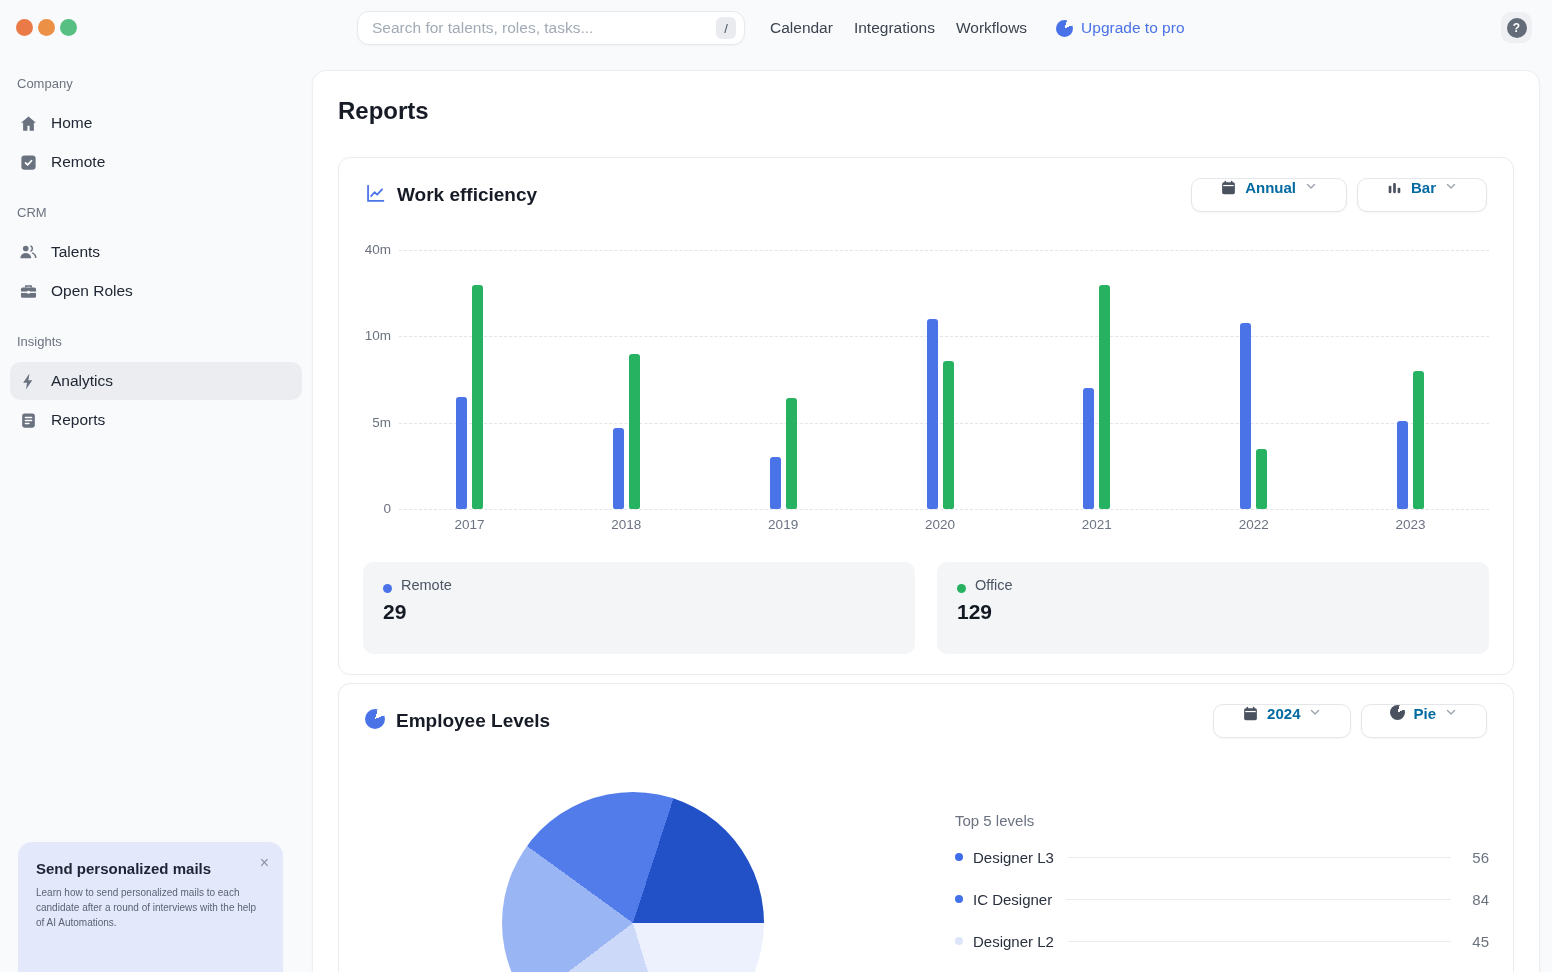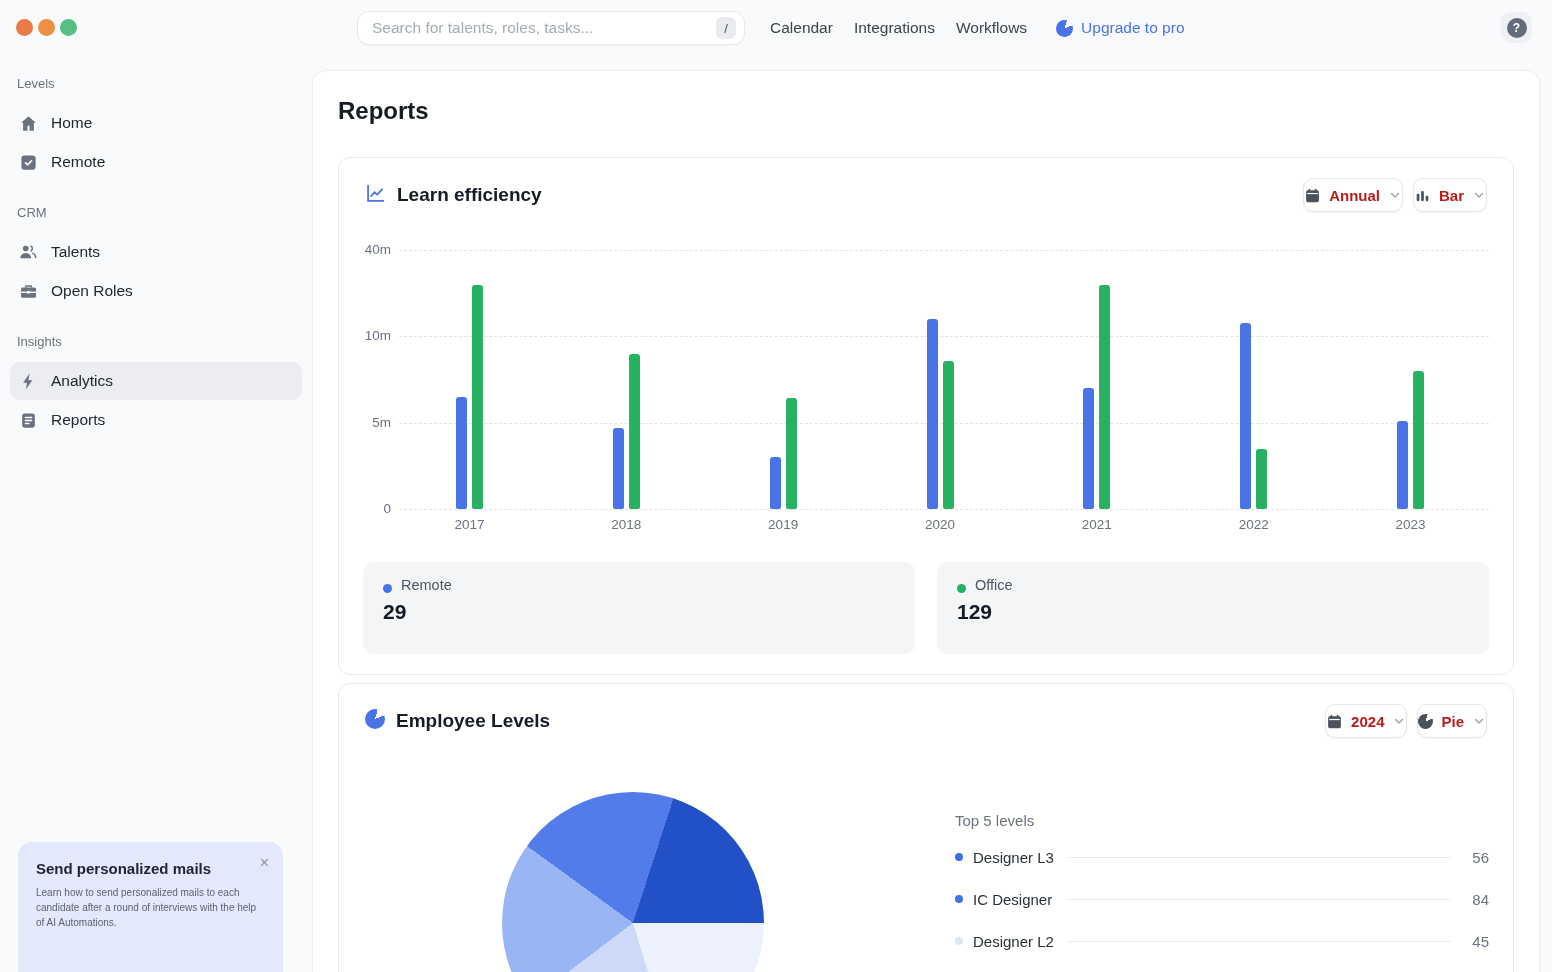--- a/index.html
+++ b/index.html
@@ -64,22 +64,22 @@
   .panel h1 { font-size:24px; font-weight:700; color:#161b26; }
   .card { border:1px solid #e9ebef; border-radius:12px; background:#fff; }
   .card.first { margin-top:32px; }
   .card.second { margin-top:8px; height:340px; overflow:hidden; }
   .card-head { display:flex; align-items:center; justify-content:space-between; padding:18px 26px 12px; height:68px; }
   .card-title { display:flex; align-items:center; gap:11px; }
   .card-title h2 { font-size:19px; font-weight:700; color:#161b26; }
   .filters { display:flex; gap:10px; }
   .filter-btn {
     height:34px; border:1px solid #e4e6ea; border-radius:10px; background:#fff;
-    display:flex; align-items:center; gap:8px; padding:0 0; cursor:pointer;
-    font:600 15px "Liberation Sans",sans-serif; color:#b91c1c; box-shadow:0 1px 2px rgba(20,30,60,.05);
+    display:flex; align-items:flex-start; gap:8px; padding:0 28px; cursor:pointer;
+    font:600 15px "Liberation Sans",sans-serif; color:#0369a1; box-shadow:0 1px 2px rgba(20,30,60,.05);
   }
   
   .bar-chart { position:relative; height:300px; margin:14px 24px 0; }
   .gridline { position:absolute; left:36px; right:0; border-top:1.6px dashed #e2e4e9; }
   .ylab { position:absolute; left:0; width:28px; text-align:right; font-size:13.5px; color:#6b7280; }
   .bar { position:absolute; width:11px; border-radius:3px 3px 2px 2px; }
   .xlab { position:absolute; width:70px; text-align:center; font-size:13.5px; color:#6b7280; top:277px; }
   
   .summary { display:flex; gap:22px; margin:22px 24px 20px; }
   .sum-card { flex:1; height:92px; background:#f4f5f7; border-radius:10px; padding:15px 20px; }
@@ -129,21 +129,21 @@
   </nav>
 
   <div class="help-btn">
     <span class="q">?</span>
   </div>
 </header>
 
 <aside class="sidebar">
   <div id="sidebar-sections">
       <div class="side-section">
-        <div class="section-label">Levels</div>
+        <div class="section-label">Company</div>
         <div class="side-item">
           <span class="ic">
             <svg width="19" height="19" viewBox="0 0 24 24">
               <path fill="#6a7280" d="M12 3 2.6 11h2.6v10h5.4v-6.2h2.8V21h5.4V11h2.6z"></path>
             </svg>
           </span>
                     <span class="lbl">Home</span>
         </div>
         <div class="side-item">
           <span class="ic">
@@ -212,21 +212,21 @@
 <main class="panel">
   <h1>Reports</h1>
 
   <section class="card first">
     <div class="card-head">
       <div class="card-title">
         <span class="ic" id="we-icon"><svg width="21" height="21" viewBox="0 0 24 24">
               <path d="M3.5 3v17.5H21" stroke="#4a73e8" stroke-width="2" fill="none" stroke-linecap="round"></path>
               <path d="M7 15l3.9-4.4 3 2.6 5.6-6" stroke="#4a73e8" stroke-width="2" fill="none" stroke-linecap="round" stroke-linejoin="round"></path>
             </svg></span>
-        <h2>Learn efficiency</h2>
+        <h2>Work efficiency</h2>
       </div>
       <div class="filters" id="we-filters">
           <button class="filter-btn">
             <span style="display:flex">
               <svg width="17" height="17" viewBox="0 0 24 24">
                 <rect x="3" y="4.5" width="18" height="17" rx="2.5" fill="#4a5260"></rect>
                 <rect x="6.4" y="2.4" width="2.2" height="4.2" rx="1.1" fill="#4a5260"></rect>
                 <rect x="15.4" y="2.4" width="2.2" height="4.2" rx="1.1" fill="#4a5260"></rect>
                 <rect x="4.6" y="8.4" width="14.8" height="1.7" fill="#fff"></rect>
               </svg>

